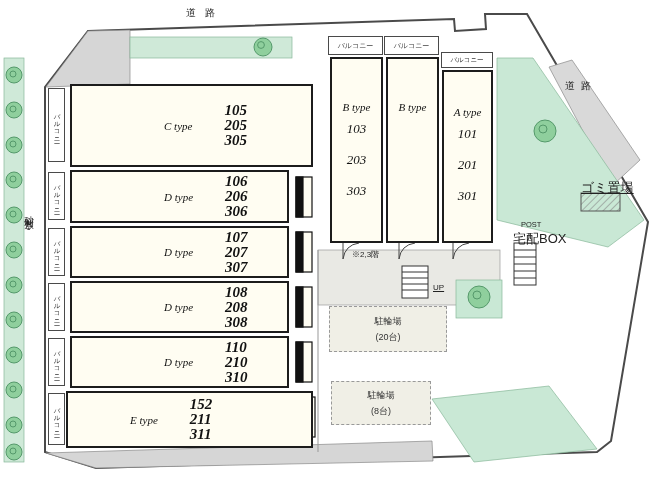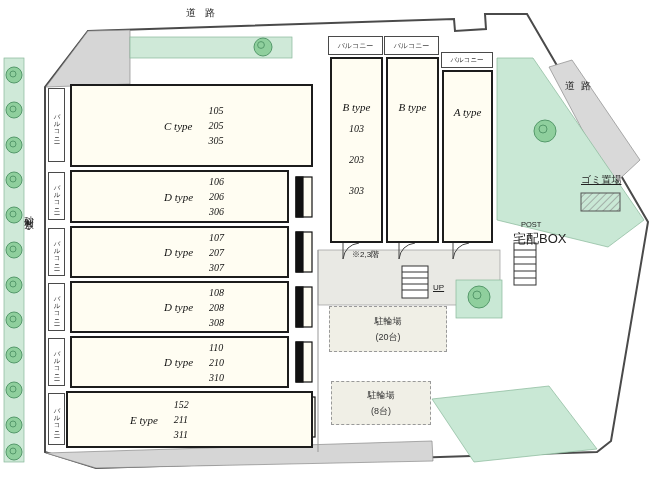--- a/index.html
+++ b/index.html
@@ -5,24 +5,24 @@
   html,body{margin:0;padding:0;background:#fff;}
   .plan{position:relative;width:657px;height:502px;background:#ffffff;overflow:hidden;
         font-family:"Liberation Sans",sans-serif;color:#222;}
   svg.base{position:absolute;left:0;top:0;}
   .lbl{position:absolute;white-space:nowrap;}
   .vtext{writing-mode:vertical-rl;}
   .unit{position:absolute;background:#fffdf2;border:2.5px solid #1c1c1c;box-sizing:border-box;
         font-family:"Liberation Serif",serif;font-style:italic;color:#111;}
   .unit-left{display:flex;align-items:center;}
   .unit-left .utype{font-size:11px;margin-left:92px;white-space:nowrap;}
-  .unit-left .rooms{margin-left:16px;font-size:10px;line-height:15px;}
+  .unit-left .rooms{margin-left:32px;font-size:15px;line-height:15px;font-weight:bold;}
   .unit-right{display:flex;flex-direction:column;align-items:center;box-sizing:border-box;}
   .unit-right .utype{font-size:11px;white-space:nowrap;}
-  .unit-right .rooms{font-size:10px;line-height:31px;text-align:center;}
+  .unit-right .rooms{font-size:13px;line-height:31px;text-align:center;}
   .balc-v{position:absolute;width:17px;background:#ffffff;border:1px solid #4a4a4a;box-sizing:border-box;
           display:flex;align-items:center;justify-content:center;}
   .balc-v span{writing-mode:vertical-rl;font-size:6.5px;letter-spacing:.5px;color:#333;}
   .balc-h{position:absolute;height:19px;background:#ffffff;border:1px solid #4a4a4a;box-sizing:border-box;
           display:flex;align-items:center;justify-content:center;font-size:7px;color:#333;}
   .park{position:absolute;background:#f0efe6;border:1.5px dashed #999;box-sizing:border-box;
         display:flex;flex-direction:column;align-items:center;justify-content:center;gap:3px;
         font-size:9px;color:#333;}
 </style>
 </head>
@@ -210,20 +210,25 @@
       <span style="display:block">103</span>
       <span style="display:block">203</span>
       <span style="display:block">303</span>
     </span>
   </div>
   <div class="unit unit-right" style="left:386px;top:57px;width:53px;height:186px;padding-top:42px;">
     <span class="utype">B type</span>
   </div>
   <div class="unit unit-right" style="left:442px;top:70px;width:51px;height:173px;padding-top:34px;">
     <span class="utype">A type</span>
+    <span class="rooms">
+      <span style="display:block">101</span>
+      <span style="display:block">201</span>
+      <span style="display:block">301</span>
+    </span>
   </div>
 
   <div class="balc-v" style="left:48px;top:88px;height:74px;">
       <span>バルコニー</span>
     </div>
   <div class="balc-v" style="left:48px;top:172px;height:48px;">
       <span>バルコニー</span>
     </div>
   <div class="balc-v" style="left:48px;top:228px;height:48px;">
       <span>バルコニー</span>
@@ -253,19 +258,19 @@
     <span>(20台)</span>
   </div>
   <div class="park" style="left:331px;top:381px;width:100px;height:44px;">
     <span>駐輪場</span>
     <span>(8台)</span>
   </div>
 
   <div class="lbl" style="left:186px;top:6px;font-size:10px;letter-spacing:9px;">道路</div>
   <div class="lbl" style="left:565px;top:79px;font-size:10px;letter-spacing:6px;">道路</div>
   <div class="lbl vtext" style="left:22px;top:208px;font-size:9.5px;letter-spacing:2px;">砂利敷き</div>
-  <div class="lbl" style="left:581px;top:173px;font-size:10px;text-decoration:underline;">ゴミ置場</div>
+  <div class="lbl" style="left:581px;top:179px;font-size:13px;text-decoration:underline;">ゴミ置場</div>
   <div class="lbl" style="left:521px;top:220px;font-size:7.5px;">POST</div>
   <div class="lbl" style="left:513px;top:230px;font-size:13px;">宅配BOX</div>
   <div class="lbl" style="left:352px;top:249px;font-size:8px;">※2,3階</div>
   <div class="lbl" style="left:433px;top:283px;font-size:8px;text-decoration:underline;">UP</div>
 
 </div>
 
 </body></html>

